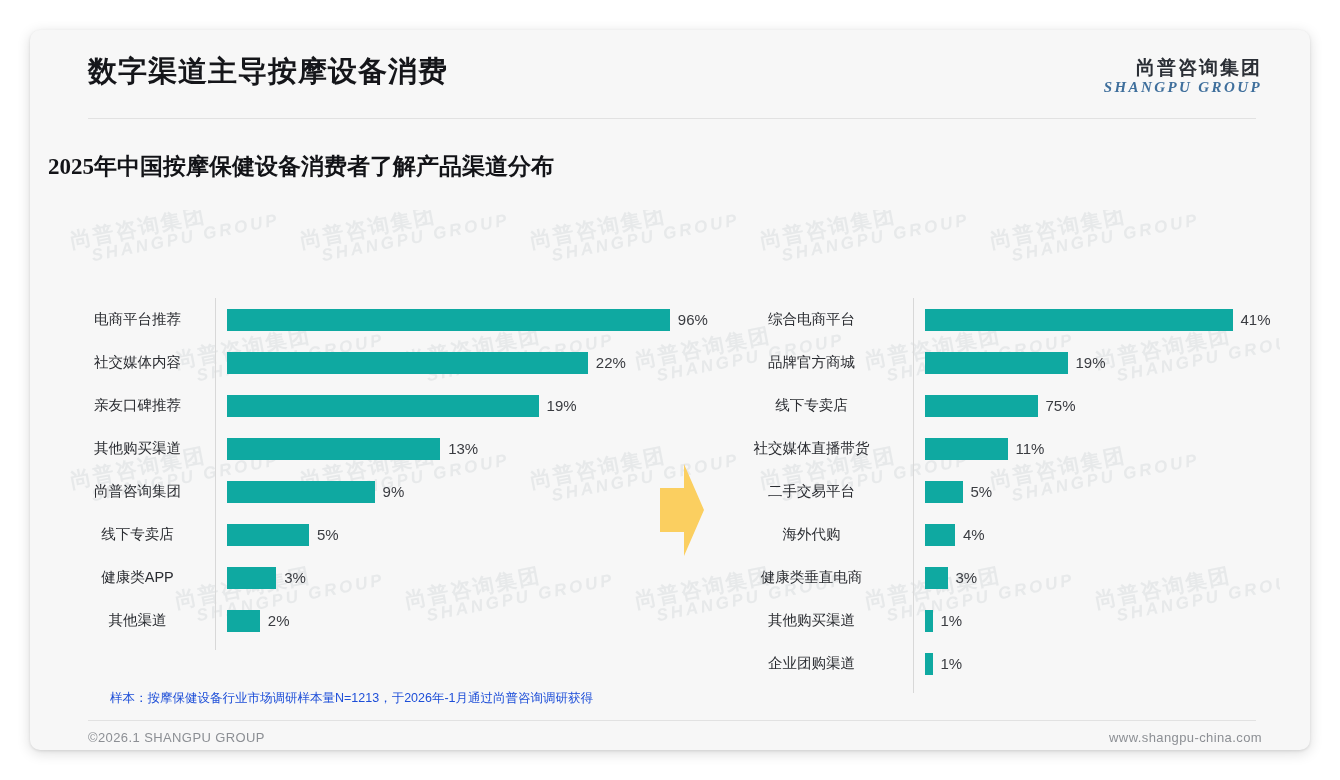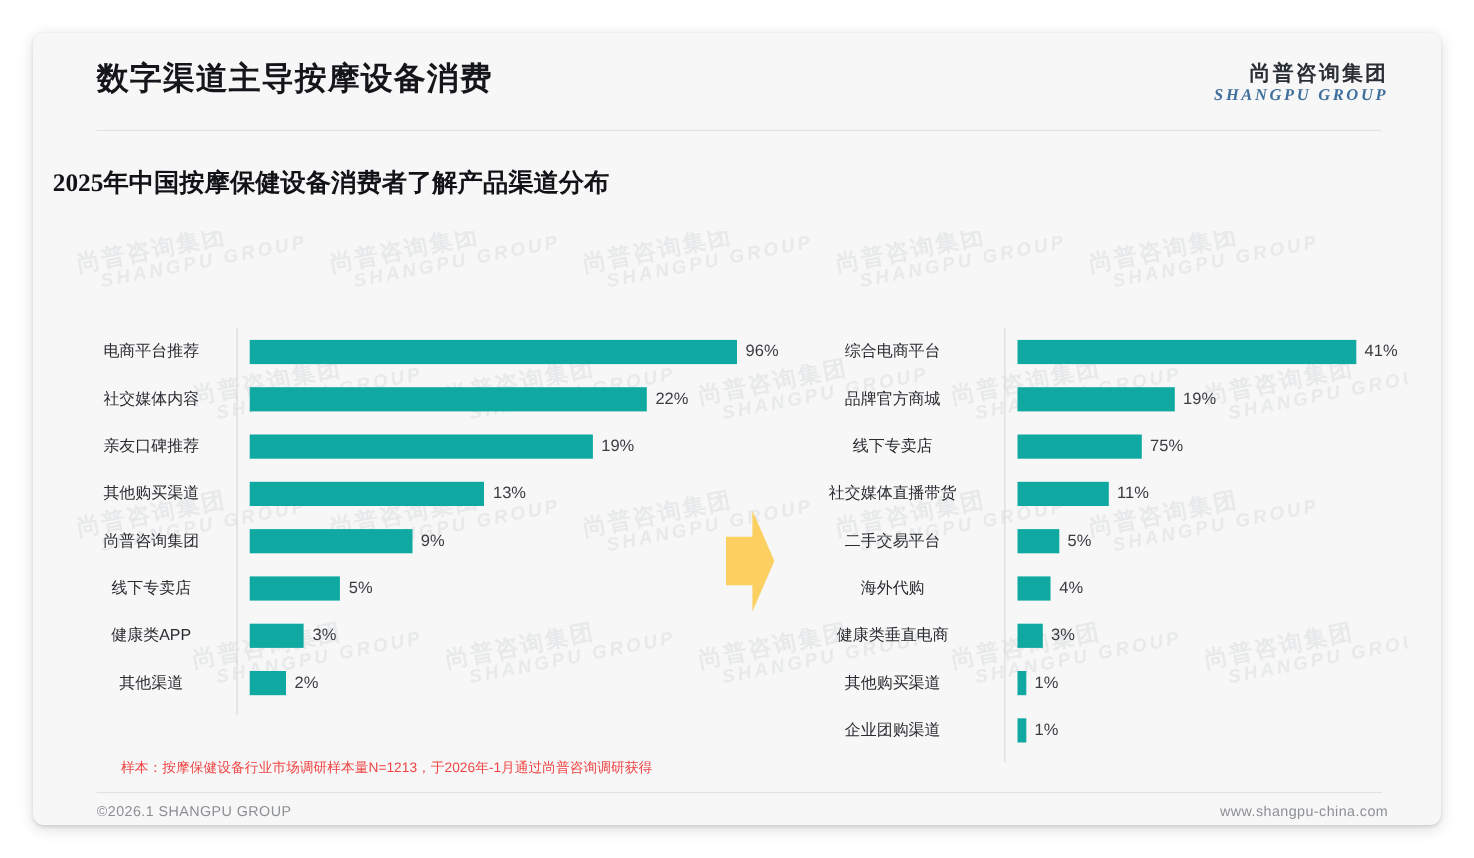--- a/index.html
+++ b/index.html
@@ -207,21 +207,21 @@
     height: 96px;
     z-index: 3;
   }
 
   
   .footnote {
     position: absolute;
     left: 80px;
     top: 660px;
     font-size: 12.5px;
-    color: #ef4444;
+    color: #1d4ed8;
     white-space: nowrap;
     z-index: 3;
   }
 
   
   .footer-rule {
     position: absolute;
     left: 58px;
     top: 690px;
     width: 1168px;

